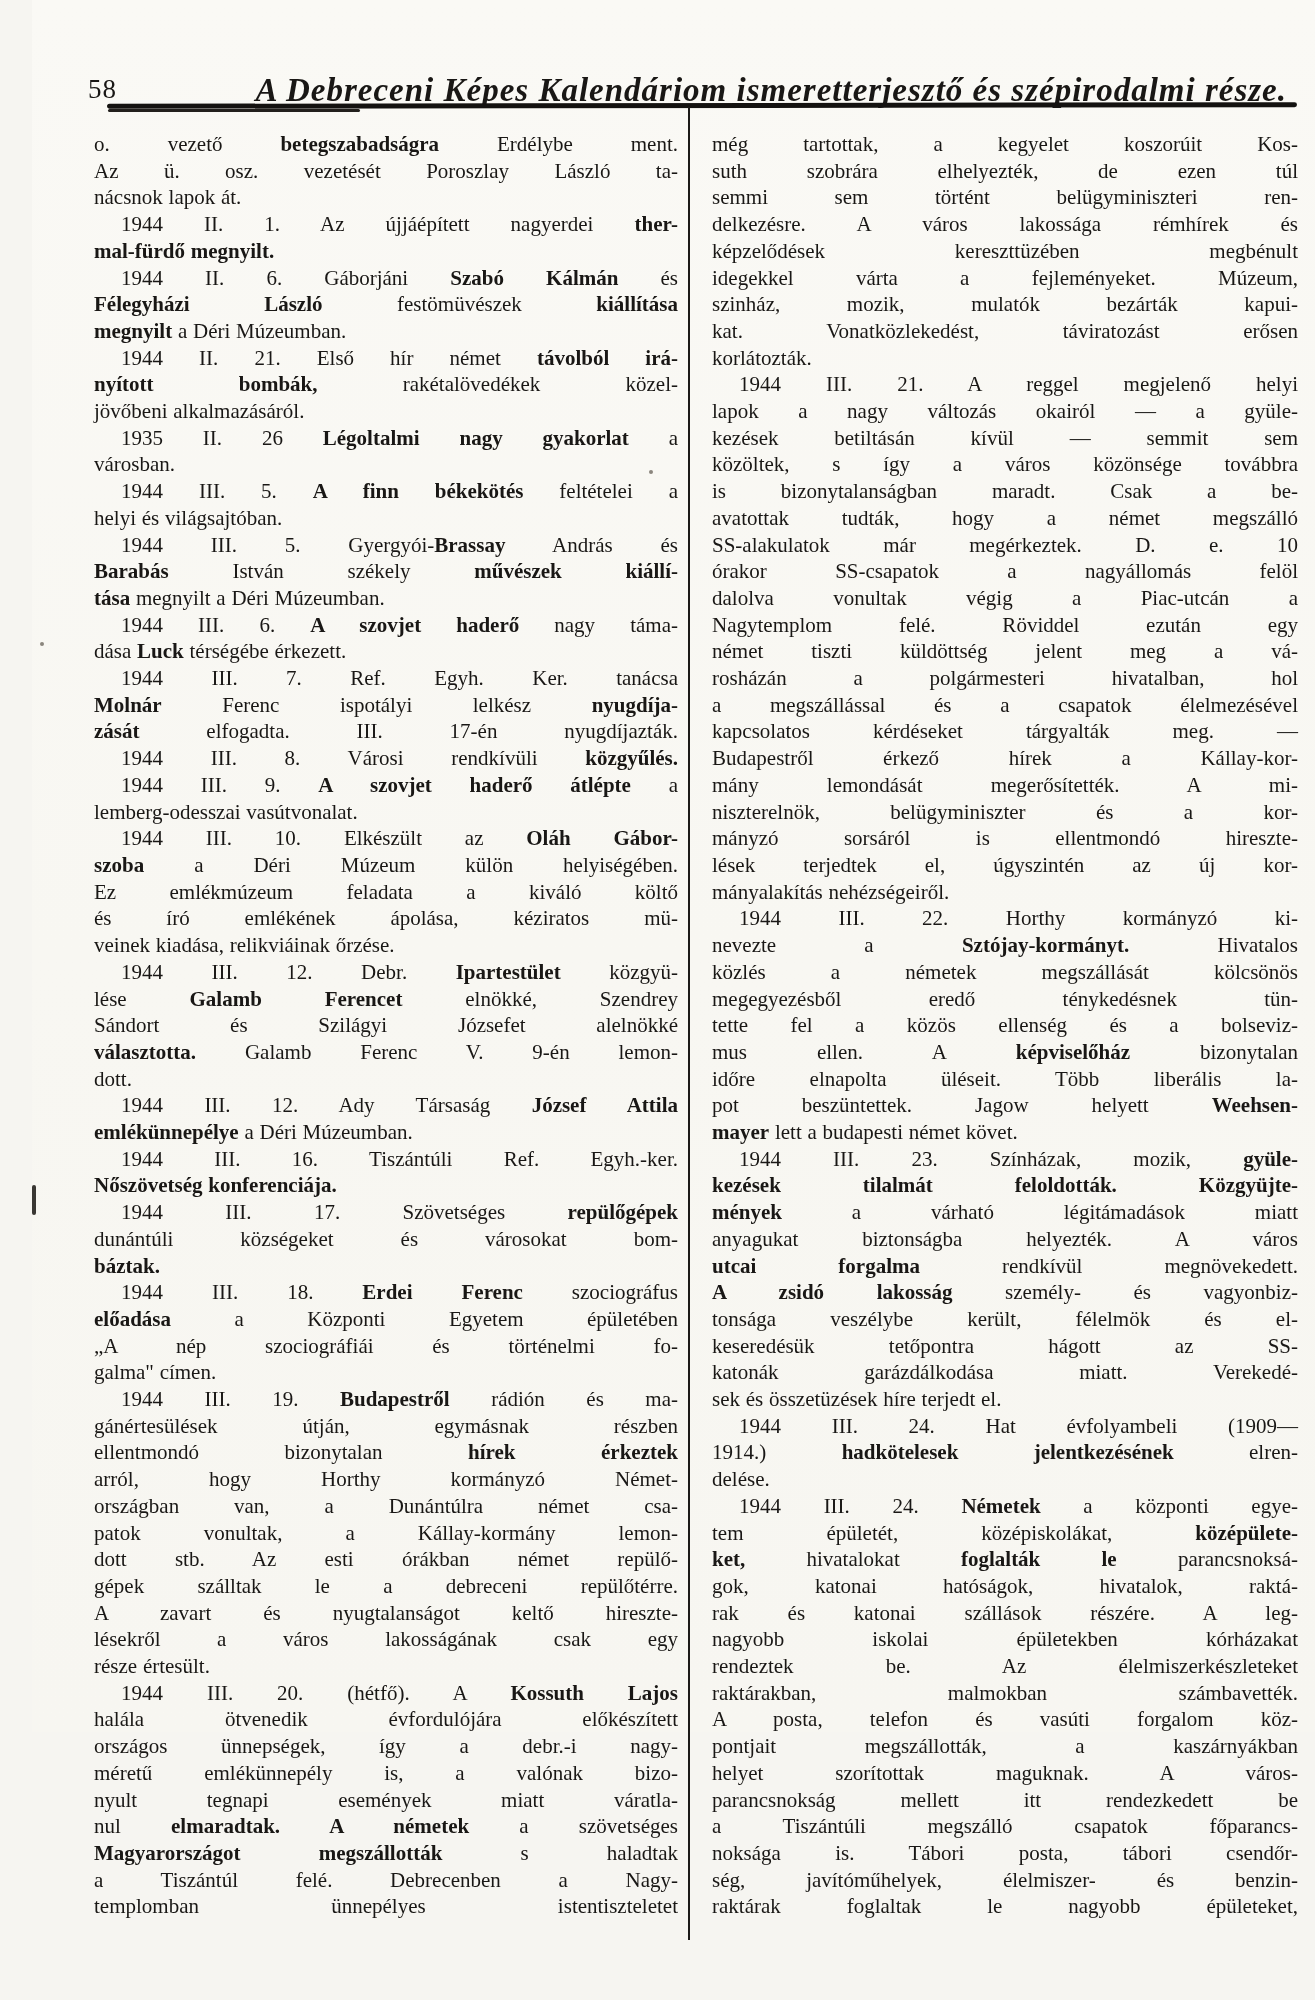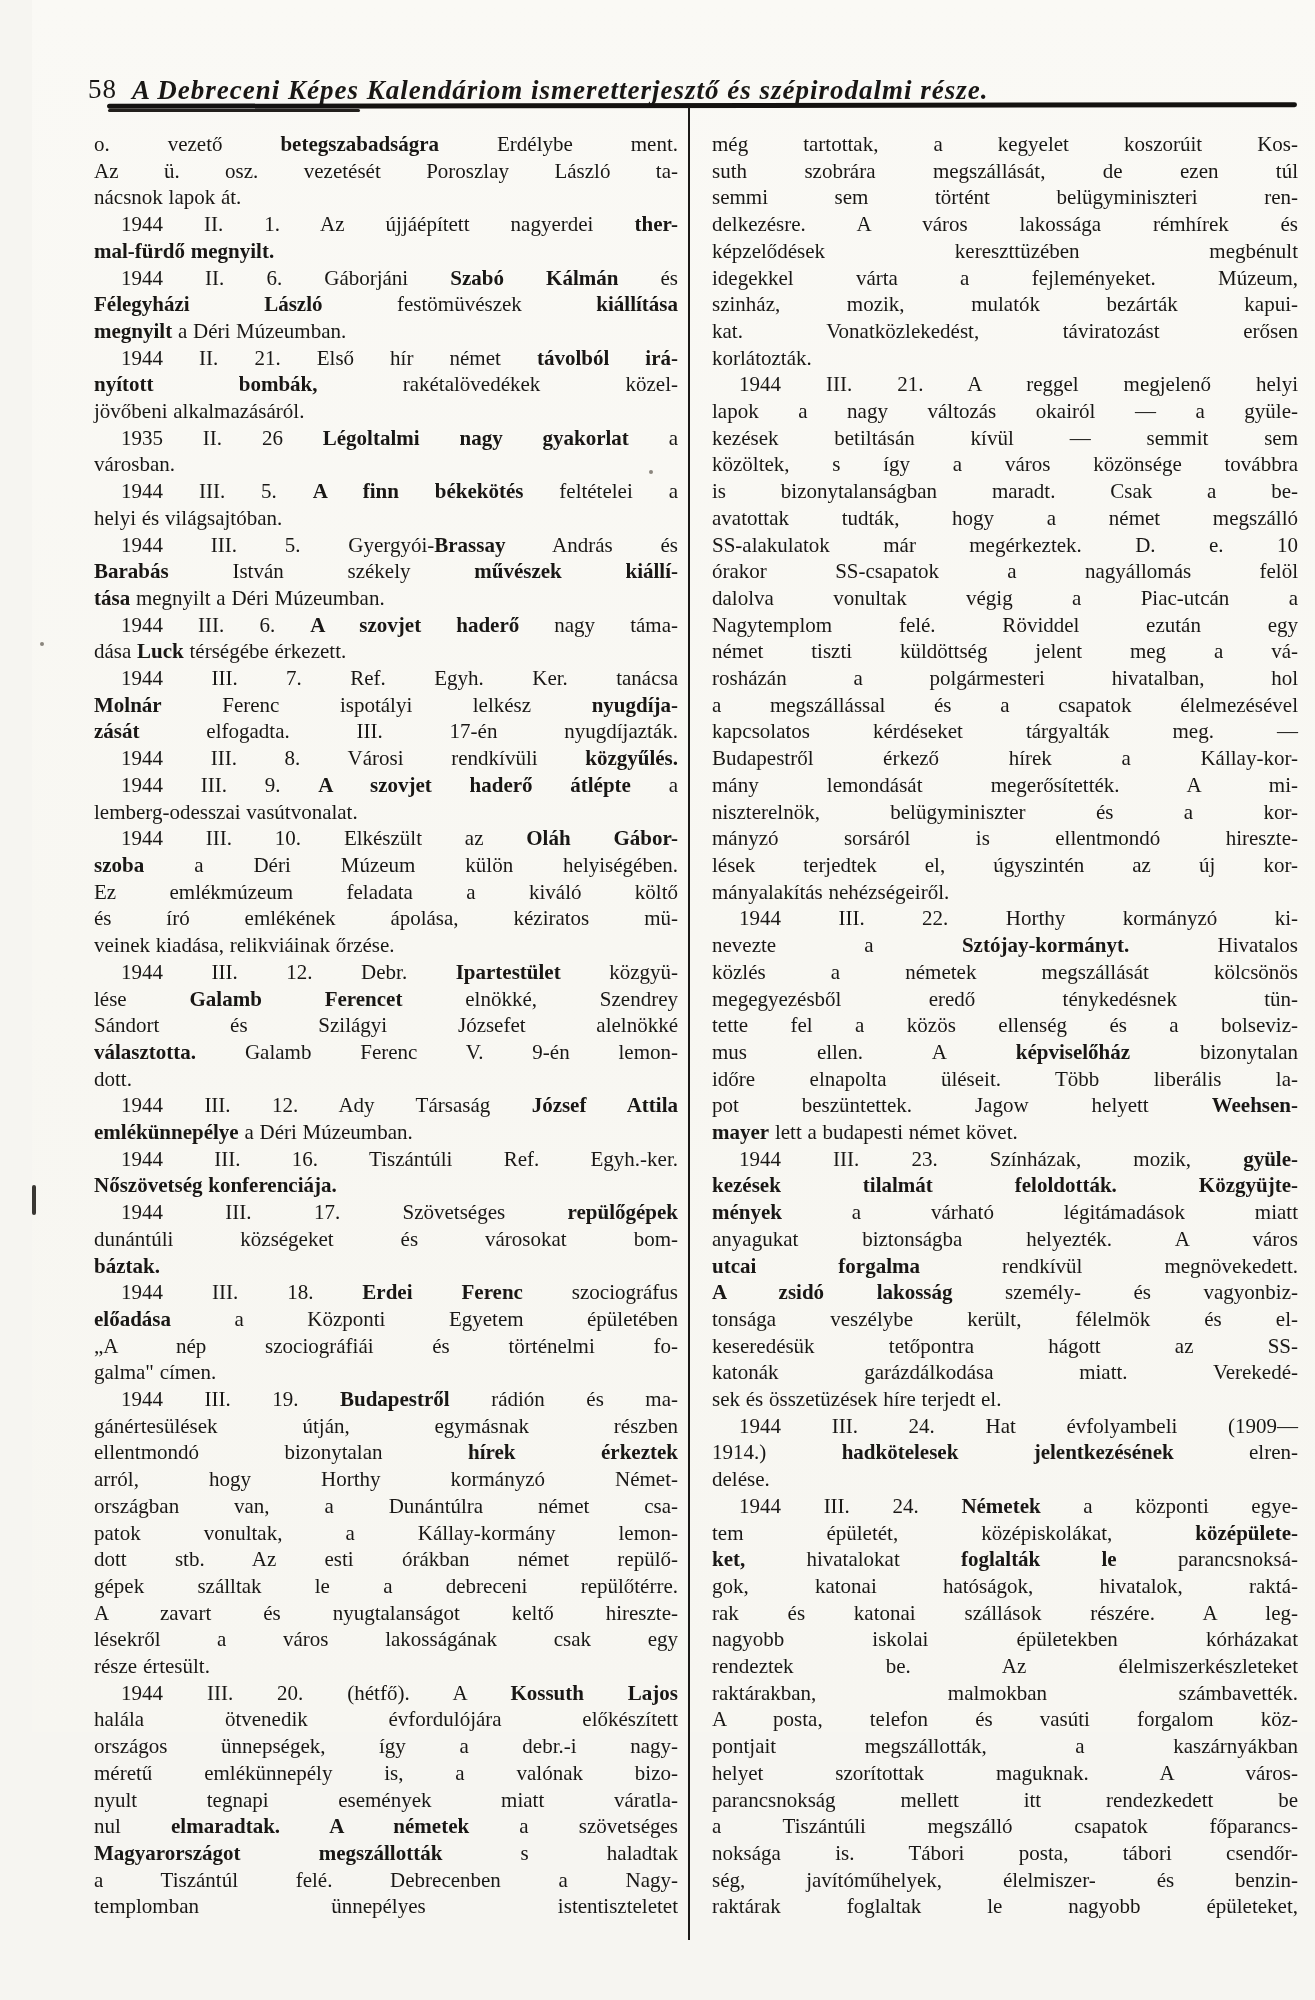--- a/index.html
+++ b/index.html
@@ -25,24 +25,24 @@
     top: 74px;
     font-size: 27px;
     line-height: 30px;
     letter-spacing: 1px;
   }
   .header-title {
     position: absolute;
     left: 100px;
     right: 60px;
     top: 75px;
-    text-align: left;
+    text-align: right;
     font-style: italic;
     font-weight: 700;
-    font-size: 27px;
+    font-size: 33px;
     line-height: 30px;
     letter-spacing: 1px;
     white-space: nowrap;
   }
   .header-rule {
     position: absolute;
     left: 75px;
     top: 103px;
     width: 1190px;
     height: 5px;
@@ -213,21 +213,21 @@
         <div class="line"><span>nul </span><b>elmaradtak. A németek</b><span> a szövetséges</span></div>
         <div class="line"><b>Magyarországot megszállották</b><span> s haladtak</span></div>
         <div class="line"><span>a Tiszántúl felé. Debrecenben a Nagy-</span></div>
         <div class="line"><span>templomban ünnepélyes istentiszteletet</span></div>
       </div>
     </div>
 
   <div class="col col-right">
       <div class="para">
         <div class="line"><span>még tartottak, a kegyelet koszorúit Kos-</span></div>
-        <div class="line"><span>suth szobrára megszállását, de ezen túl</span></div>
+        <div class="line"><span>suth szobrára elhelyezték, de ezen túl</span></div>
         <div class="line"><span>semmi sem történt belügyminiszteri ren-</span></div>
         <div class="line"><span>delkezésre. A város lakossága rémhírek és</span></div>
         <div class="line"><span>képzelődések kereszttüzében megbénult</span></div>
         <div class="line"><span>idegekkel várta a fejleményeket. Múzeum,</span></div>
         <div class="line"><span>szinház, mozik, mulatók bezárták kapui-</span></div>
         <div class="line"><span>kat. Vonatközlekedést, táviratozást erősen</span></div>
         <div class="line pend"><span>korlátozták.</span></div>
       </div>
       <div class="para">
         <div class="line ind"><span>1944 III. 21. A reggel megjelenő helyi</span></div>

